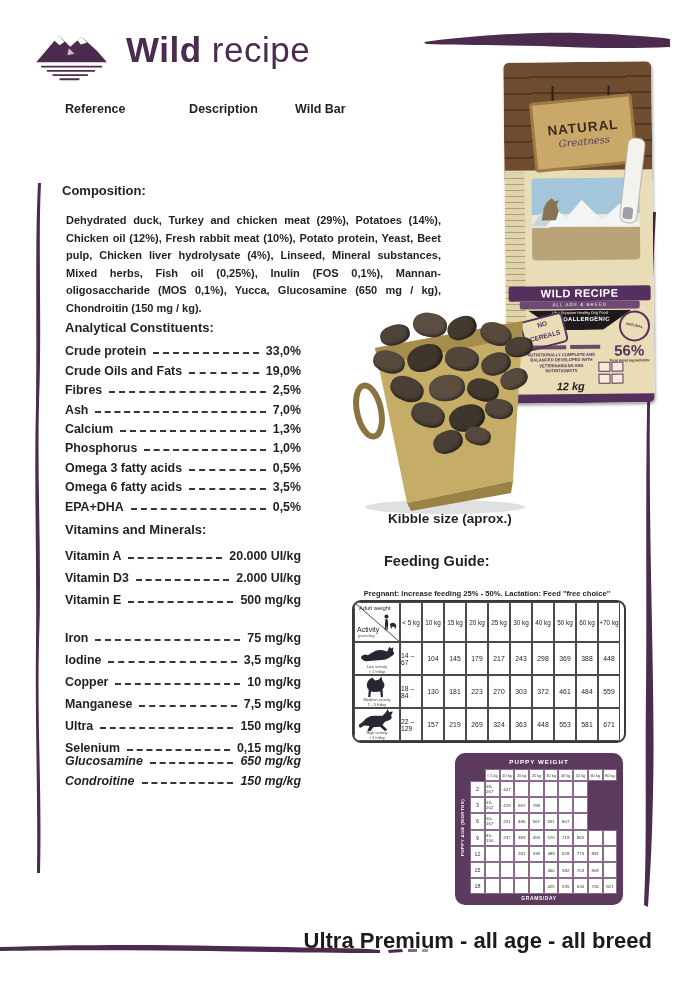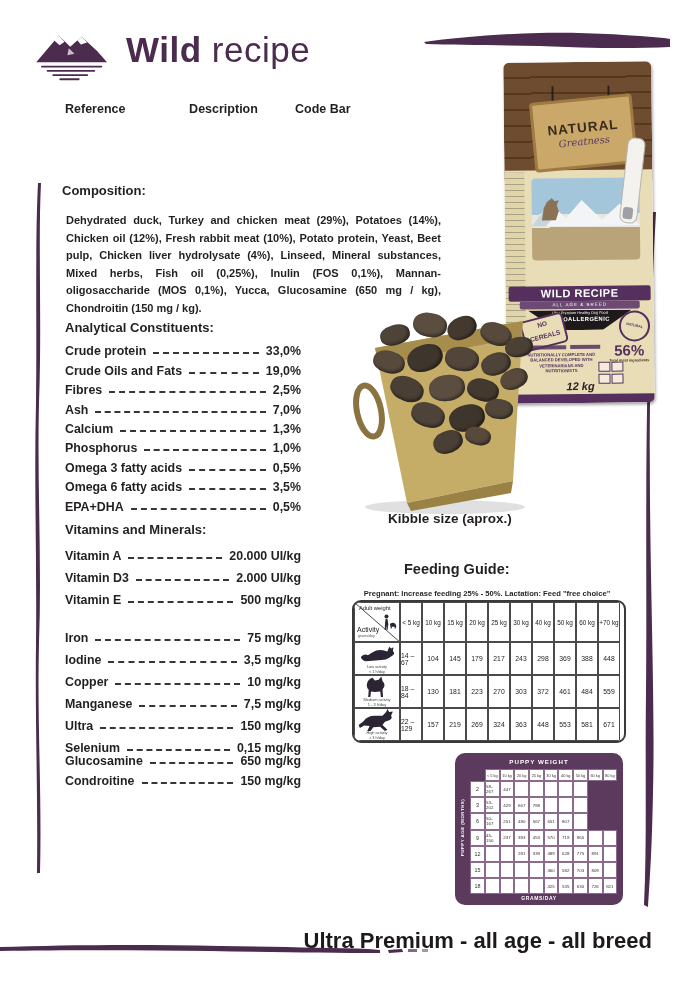--- a/index.html
+++ b/index.html
@@ -24,21 +24,21 @@
   #composition{left:62px;top:183px;width:383px;}
   .sec-head{font-size:13px;font-weight:700;margin-bottom:14px;}
   #composition p{margin:4px;font-size:11px;font-weight:700;line-height:17.6px;text-align:justify;}
 
   
   .spec-block{width:236px;}
   #analytical{left:65px;top:320px;}
   #vitamins{left:65px;top:522px;}
   #othervals{left:65px;top:748px;}
   .spec-row{display:flex;align-items:flex-end;font-size:12.4px;font-weight:700;}
-  .h19 .spec-row{height:19.4px;} .h22 .spec-row{height:22px;} .h20 .spec-row{height:20px;}
+  .h19 .spec-row{height:19.4px;} .h22 .spec-row{height:22px;} .h20 .spec-row{height:20px;font-style:italic;}
   .spec-dash{flex:1;border-bottom:2px dashed #3a3436;margin:0 7px 4px 7px;height:0;min-width:18px;}
   .spec-value{white-space:nowrap;}
   .grp-gap{height:16px;}
 
   
   svg.stroke path{fill:#4b2b4e;}
 
   
   #bag{left:505px;top:62px;width:148px;height:341px;transform:rotate(-.6deg);
        border-radius:6px;overflow:hidden;box-shadow:1px 2px 3px rgba(0,0,0,.35);}
@@ -74,32 +74,32 @@
      border-radius:50%;color:#55305e;font-size:3.6px;font-weight:700;text-align:center;line-height:27px;
      transform:rotate(12deg);background:#e8ddb6;}
   #bag-pct{position:absolute;left:100px;top:280px;width:46px;text-align:center;color:#55305e;}
   #bag-pct .big{font-size:15px;font-weight:800;}
   #bag-pct .sm{font-size:3.8px;font-weight:700;line-height:4.6px;color:#3a2b1b;}
   #bag-claims{position:absolute;left:18px;top:290px;width:74px;color:#55305e;font-weight:700;
      font-size:4.2px;line-height:5.4px;text-align:center;}
   #bag-squares{position:absolute;left:92px;top:300px;width:26px;display:grid;
      grid-template-columns:11px 11px;gap:2px;}
   #bag-squares div{width:10px;height:8px;background:#f2ecd8;border:1px solid #55305e;}
-  #bag-kg{position:absolute;left:50px;top:318px;width:48px;text-align:center;font-weight:800;
+  #bag-kg{position:absolute;left:50px;top:318px;width:48px;text-align:left;font-weight:800;
      font-style:italic;font-size:11px;color:#2a2126;}
   #bag-foot{position:absolute;left:0;top:332px;width:148px;height:9px;background:#55305e;}
   .bag-band{position:absolute;height:4px;background:#55305e;opacity:.85;}
 
   
   #kibble{left:345px;top:303px;width:195px;height:212px;}
   #kibble .bit{position:absolute;border-radius:46%;}
   #kibble-caption{left:388px;top:511px;font-size:13.5px;font-weight:700;}
 
   
-  #fg-title{left:404px;top:553px;font-size:14.5px;font-weight:700;margin-top:8px;}
+  #fg-title{left:384px;top:553px;font-size:14.5px;font-weight:700;}
   #fg-note{left:352px;top:589px;width:270px;text-align:center;font-size:7.6px;font-weight:700;}
   #fg-wrap{left:352px;top:600px;width:270px;border:2px solid #3a3a3a;border-radius:9px;overflow:hidden;background:#fff;}
   #fg-grid{display:grid;grid-template-columns:46px repeat(10,22px);grid-template-rows:40px repeat(3,33px);}
   .fg-cell{border:0.5px solid #4a4a4a;display:flex;align-items:center;justify-content:center;
      font-size:6.8px;color:#222;overflow:hidden;}
   .fg-head{font-size:6.4px;}
   .fg-corner{position:relative;display:block;}
   .fg-corner .cw{position:absolute;top:2px;left:4px;font-size:5.8px;}
   .fg-corner .ca{position:absolute;bottom:8px;left:2px;font-size:7px;}
   .fg-corner .cg{position:absolute;bottom:3px;left:3px;font-size:3.6px;color:#555;}
@@ -161,21 +161,21 @@
   </svg>
 
   <svg class="abs stroke" style="left:640px;top:212px;" width="26" height="695" viewBox="0 0 26 695">
     <path d="M16 0 C12 70 9 180 10 290 C11 400 15 500 13 580 C12 635 10 665 8 695 L4 693 C7 630 5 560 6 480 C7 380 5 260 8 150 C10 80 12 30 13 0 Z"></path>
   </svg>
 
   <div id="ref" class="abs">
     <div class="ref-row">
       <span>Reference</span>
       <span>Description</span>
-      <span>Code Bar</span>
+      <span>Wild Bar</span>
     </div>
   </div>
 
   <div id="composition" class="abs">
     <div class="sec-head">Composition:</div>
     <p>Dehydrated duck, Turkey and chicken meat (29%), Potatoes (14%), Chicken oil (12%),  Fresh rabbit meat (10%), Potato protein, Yeast, Beet pulp, Chicken liver hydrolysate (4%), Linseed, Mineral substances, Mixed herbs, Fish oil (0,25%), Inulin (FOS  0,1%), Mannan-oligosaccharide (MOS 0,1%), Yucca, Glucosamine (650 mg / kg), Chondroitin (150 mg / kg).</p>
   </div>
 
   <div id="analytical" class="abs spec-block h19">
     <div class="sec-head" style="margin-bottom:4px;">Analytical Constituents:</div>

